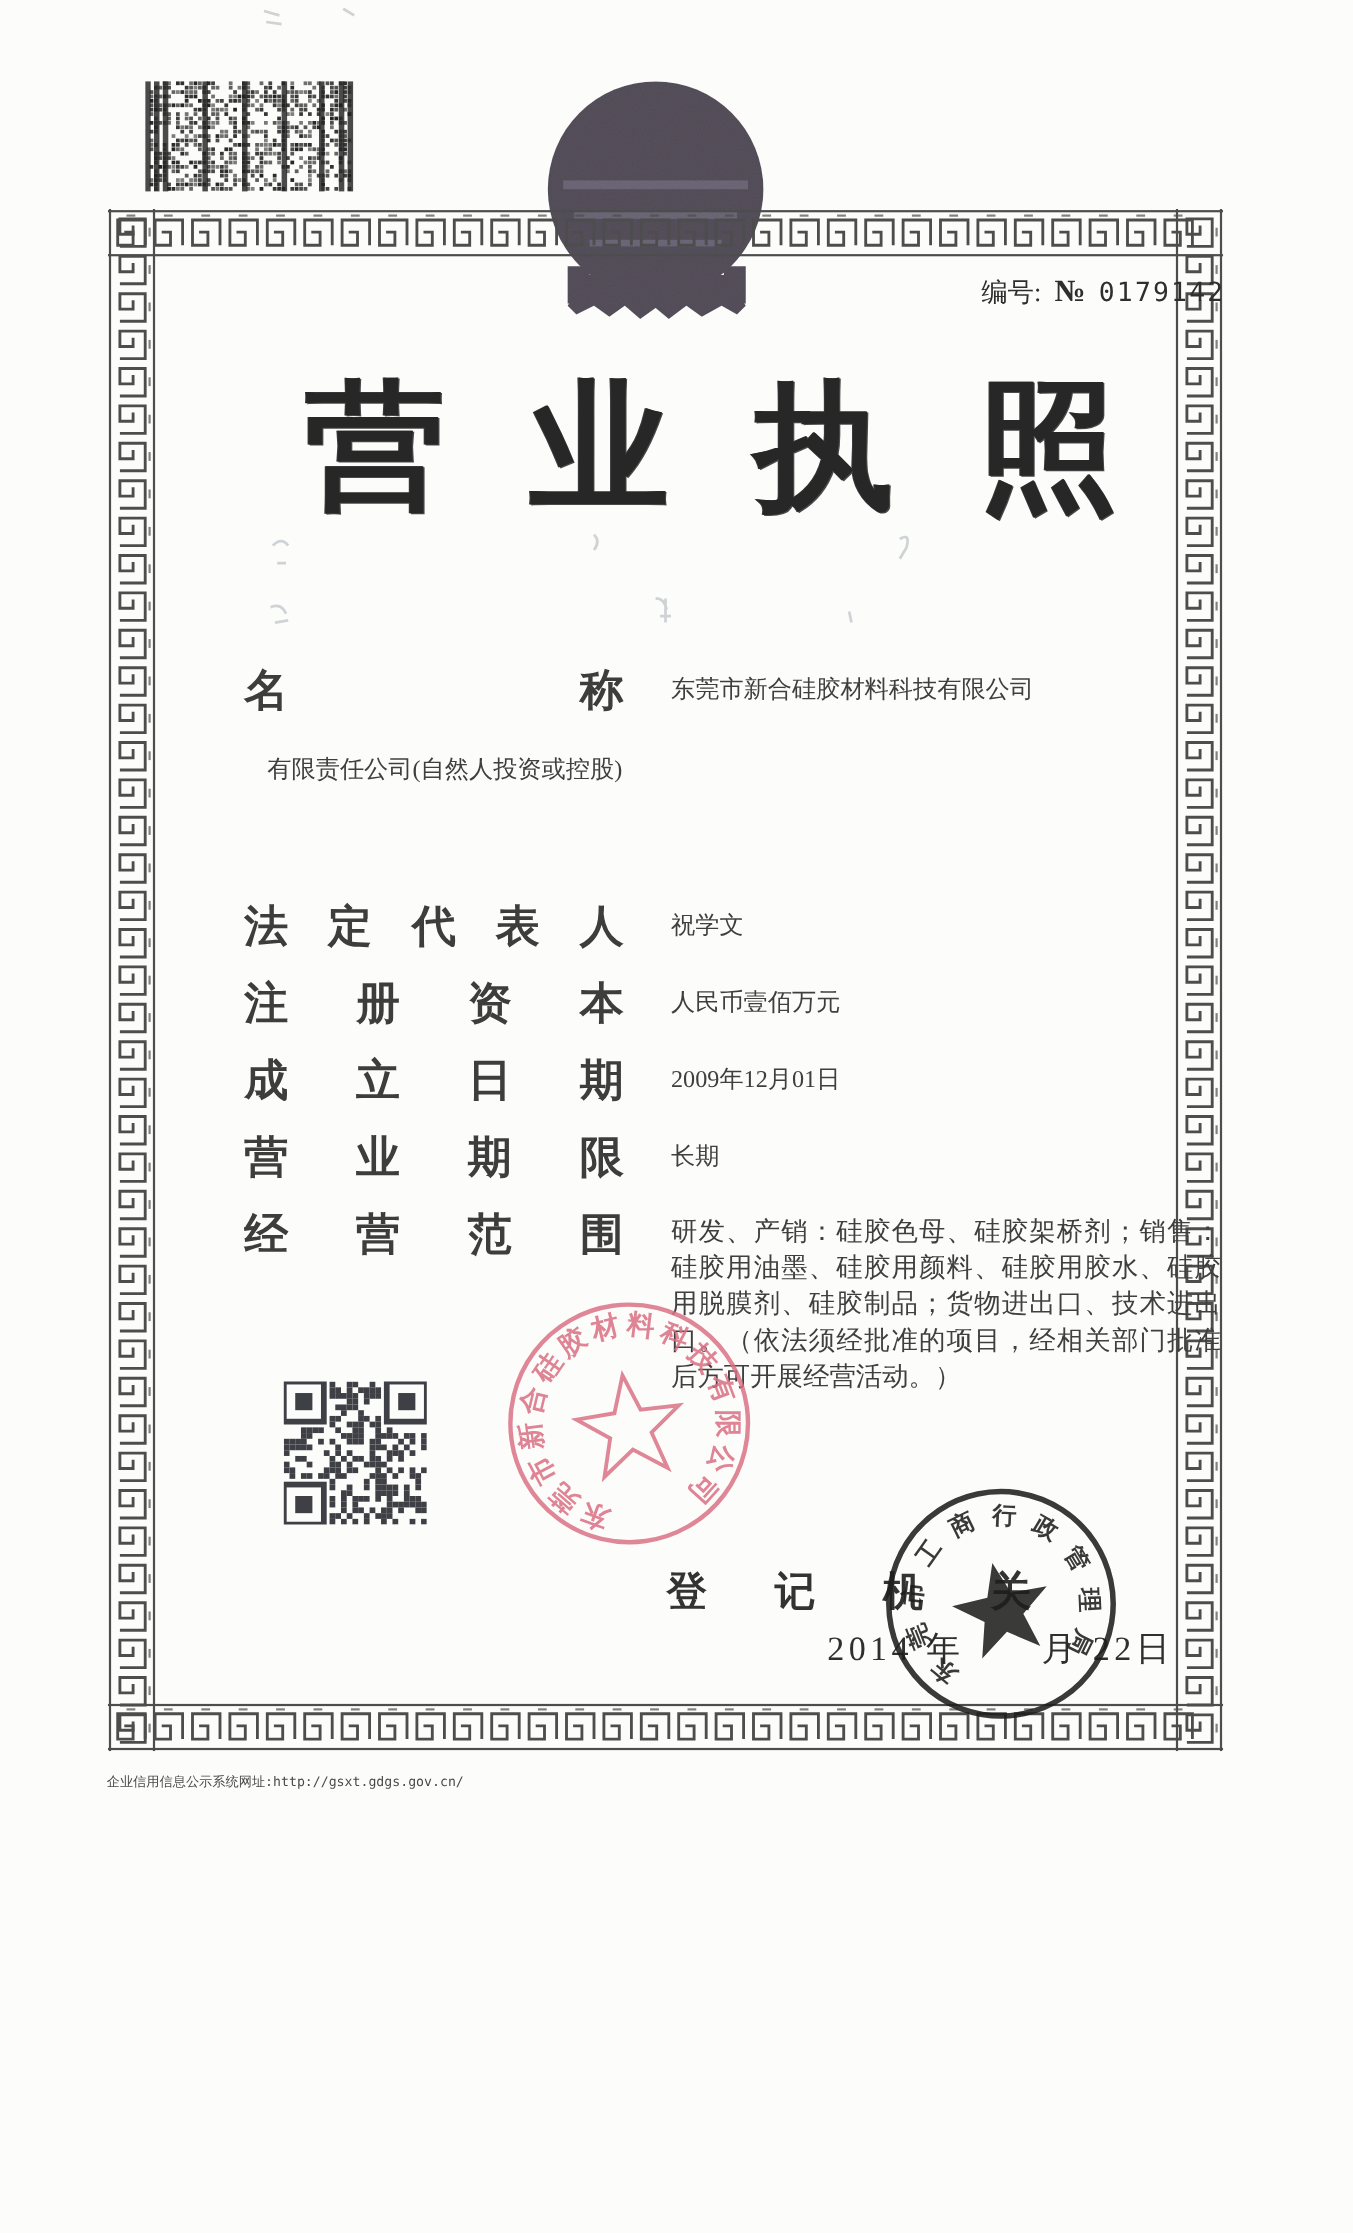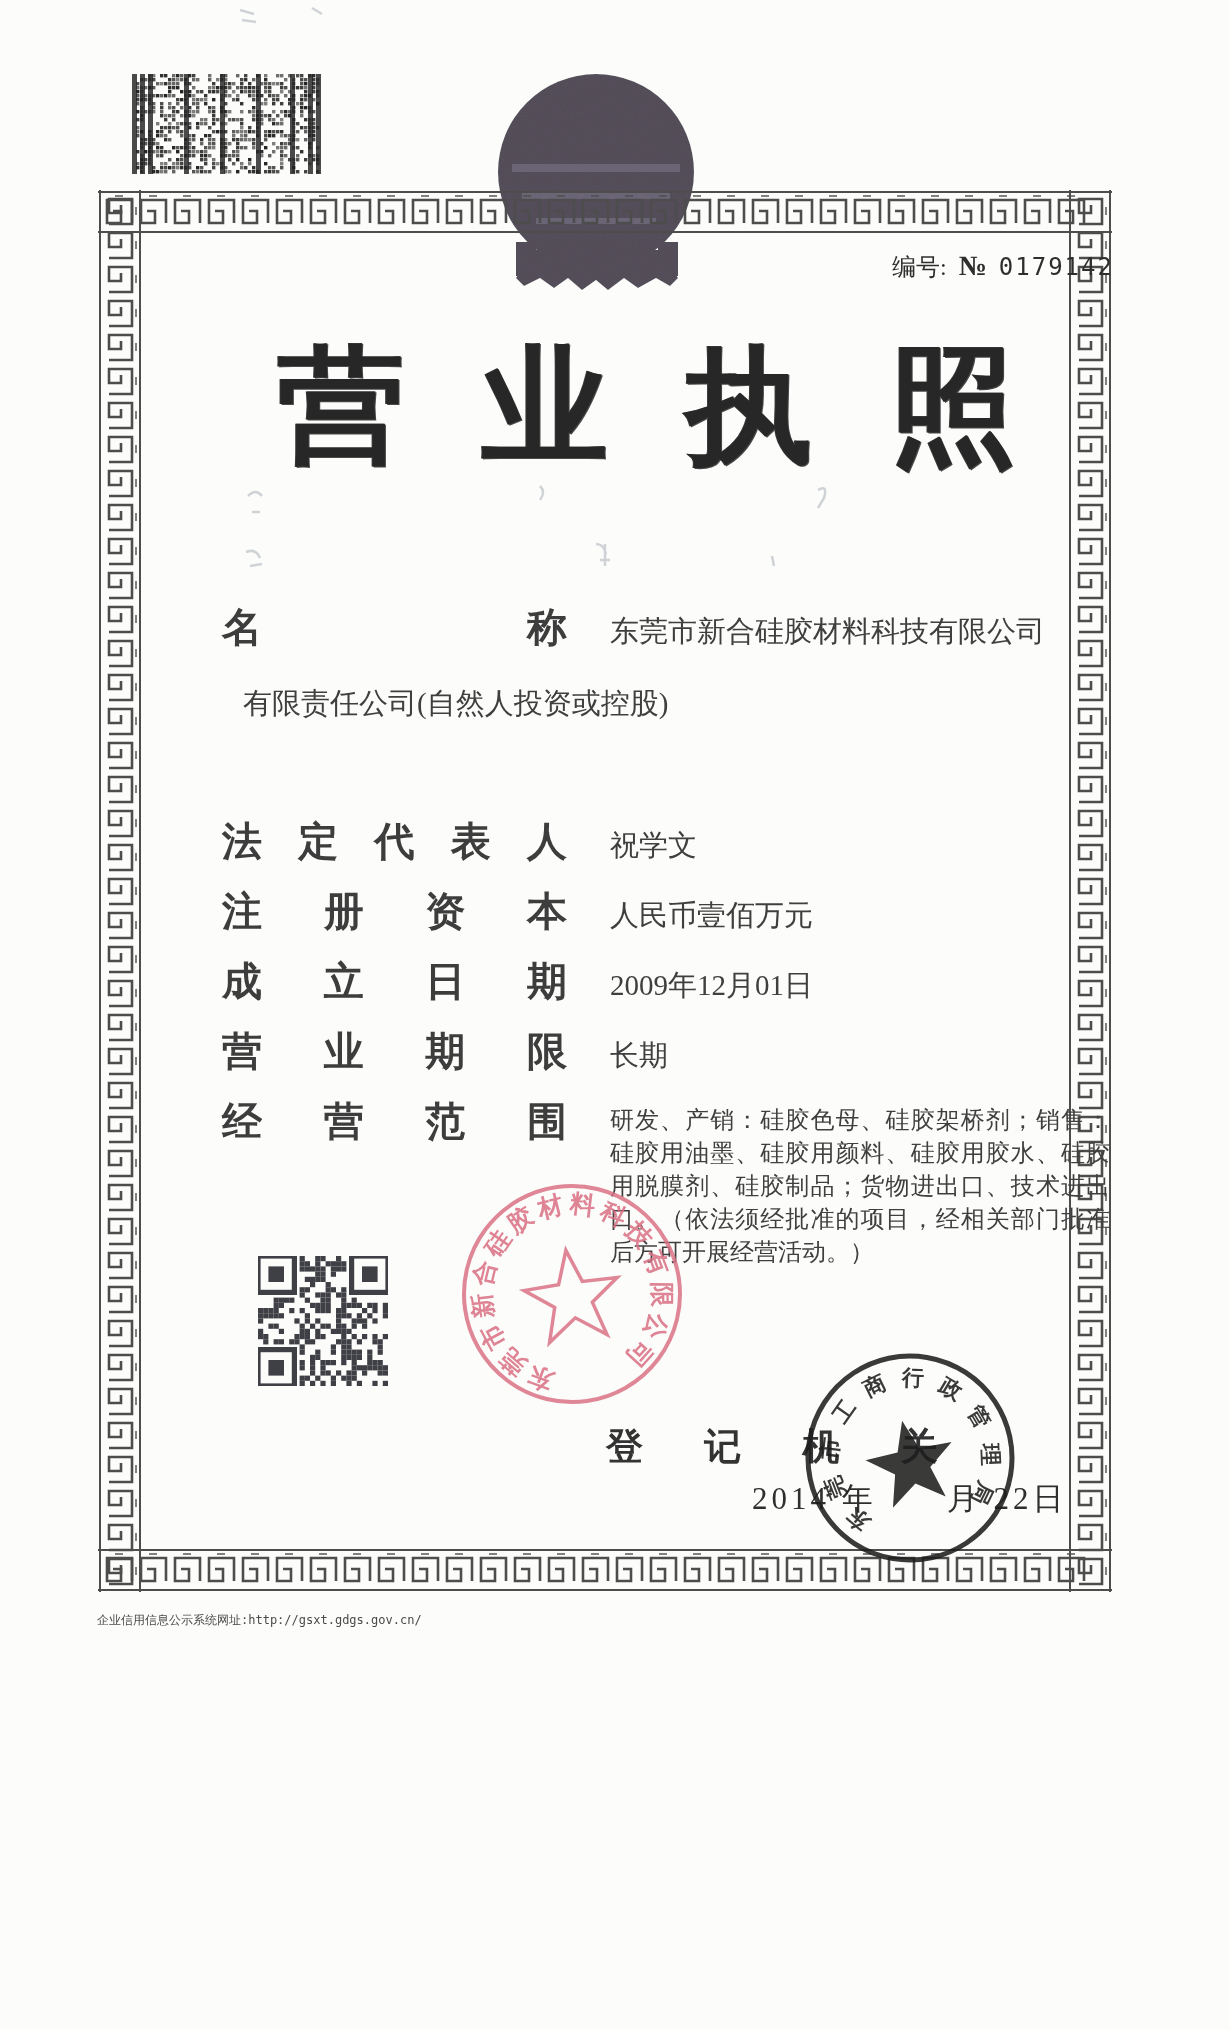--- a/index.html
+++ b/index.html
@@ -26,21 +26,21 @@
     letter-spacing:78px;white-space:nowrap;color:#272727;
     text-shadow:1px 1px 0 #4a4a4a, -1px 0 0 #3a3a3a;}
   
   .regline{position:absolute;left:612px;top:538px;display:flex;align-items:baseline;gap:28px;}
   .regline .reg-label{font-size:30px;letter-spacing:8px;color:#3a3a3a;}
   .regline .reg-value{font-size:33px;letter-spacing:1px;color:#303030;font-family:"Liberation Serif",serif;}
   
   .field-row{position:absolute;left:200px;width:910px;display:flex;align-items:flex-start;}
   .row-label{width:345px;min-width:345px;font-size:40px;line-height:1.1;color:#3d3d3d;font-weight:600;
     text-align:justify;text-align-last:justify;letter-spacing:0;margin-left:22px;}
-  .row-value{margin-left:43px;font-size:29px;line-height:1.25;color:#3f3f3f;padding-top:7px;}
+  .row-value{margin-left:43px;font-size:22px;line-height:1.25;color:#3f3f3f;padding-top:7px;}
   .row-value.small{font-size:24px;line-height:33px;width:520px;text-align:justify;padding-top:4px;}
   
   .qr{position:absolute;left:258px;top:1256px;width:130px;height:130px;}
   
   .seal{position:absolute;border-radius:50%;}
   .seal .char{position:absolute;left:0;top:0;transform-origin:0 0;}
   .seal-red{left:458px;top:1180px;width:228px;height:228px;transform:rotate(-8deg);opacity:.92;}
   .seal-black{left:800px;top:1348px;width:220px;height:220px;transform:rotate(-12deg);opacity:.95;}
   .seal svg{position:absolute;left:0;top:0;}
   

